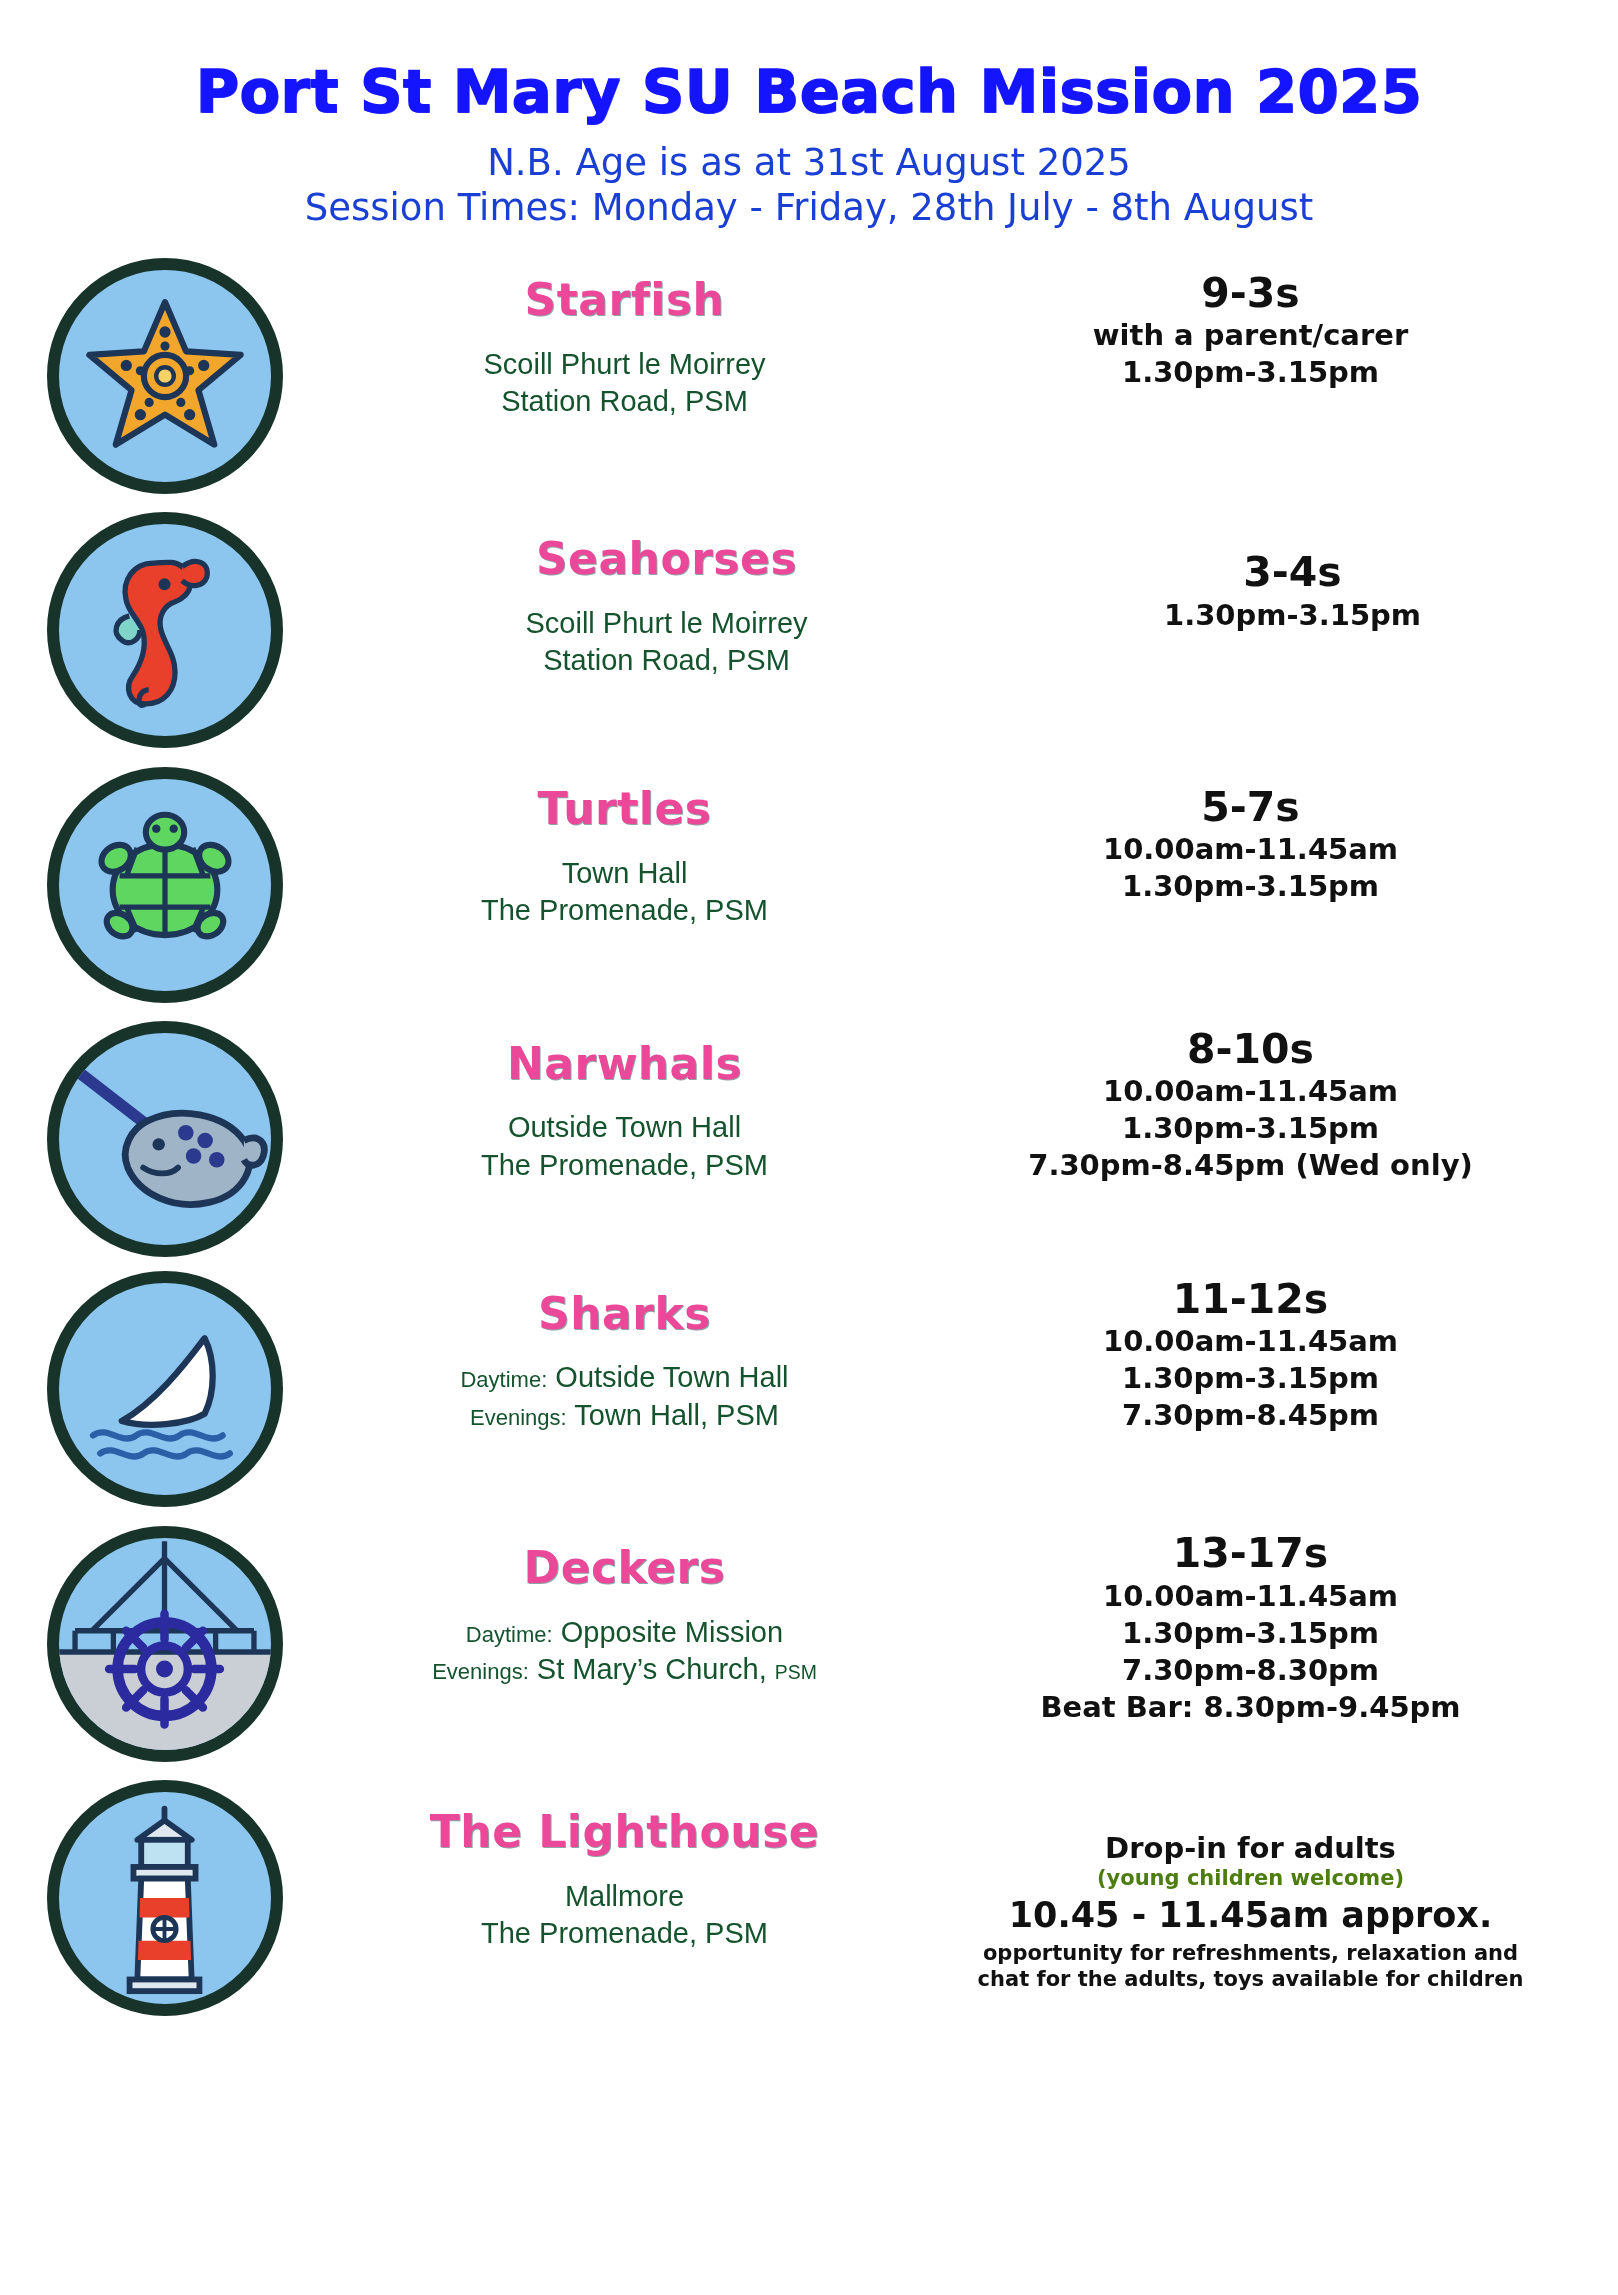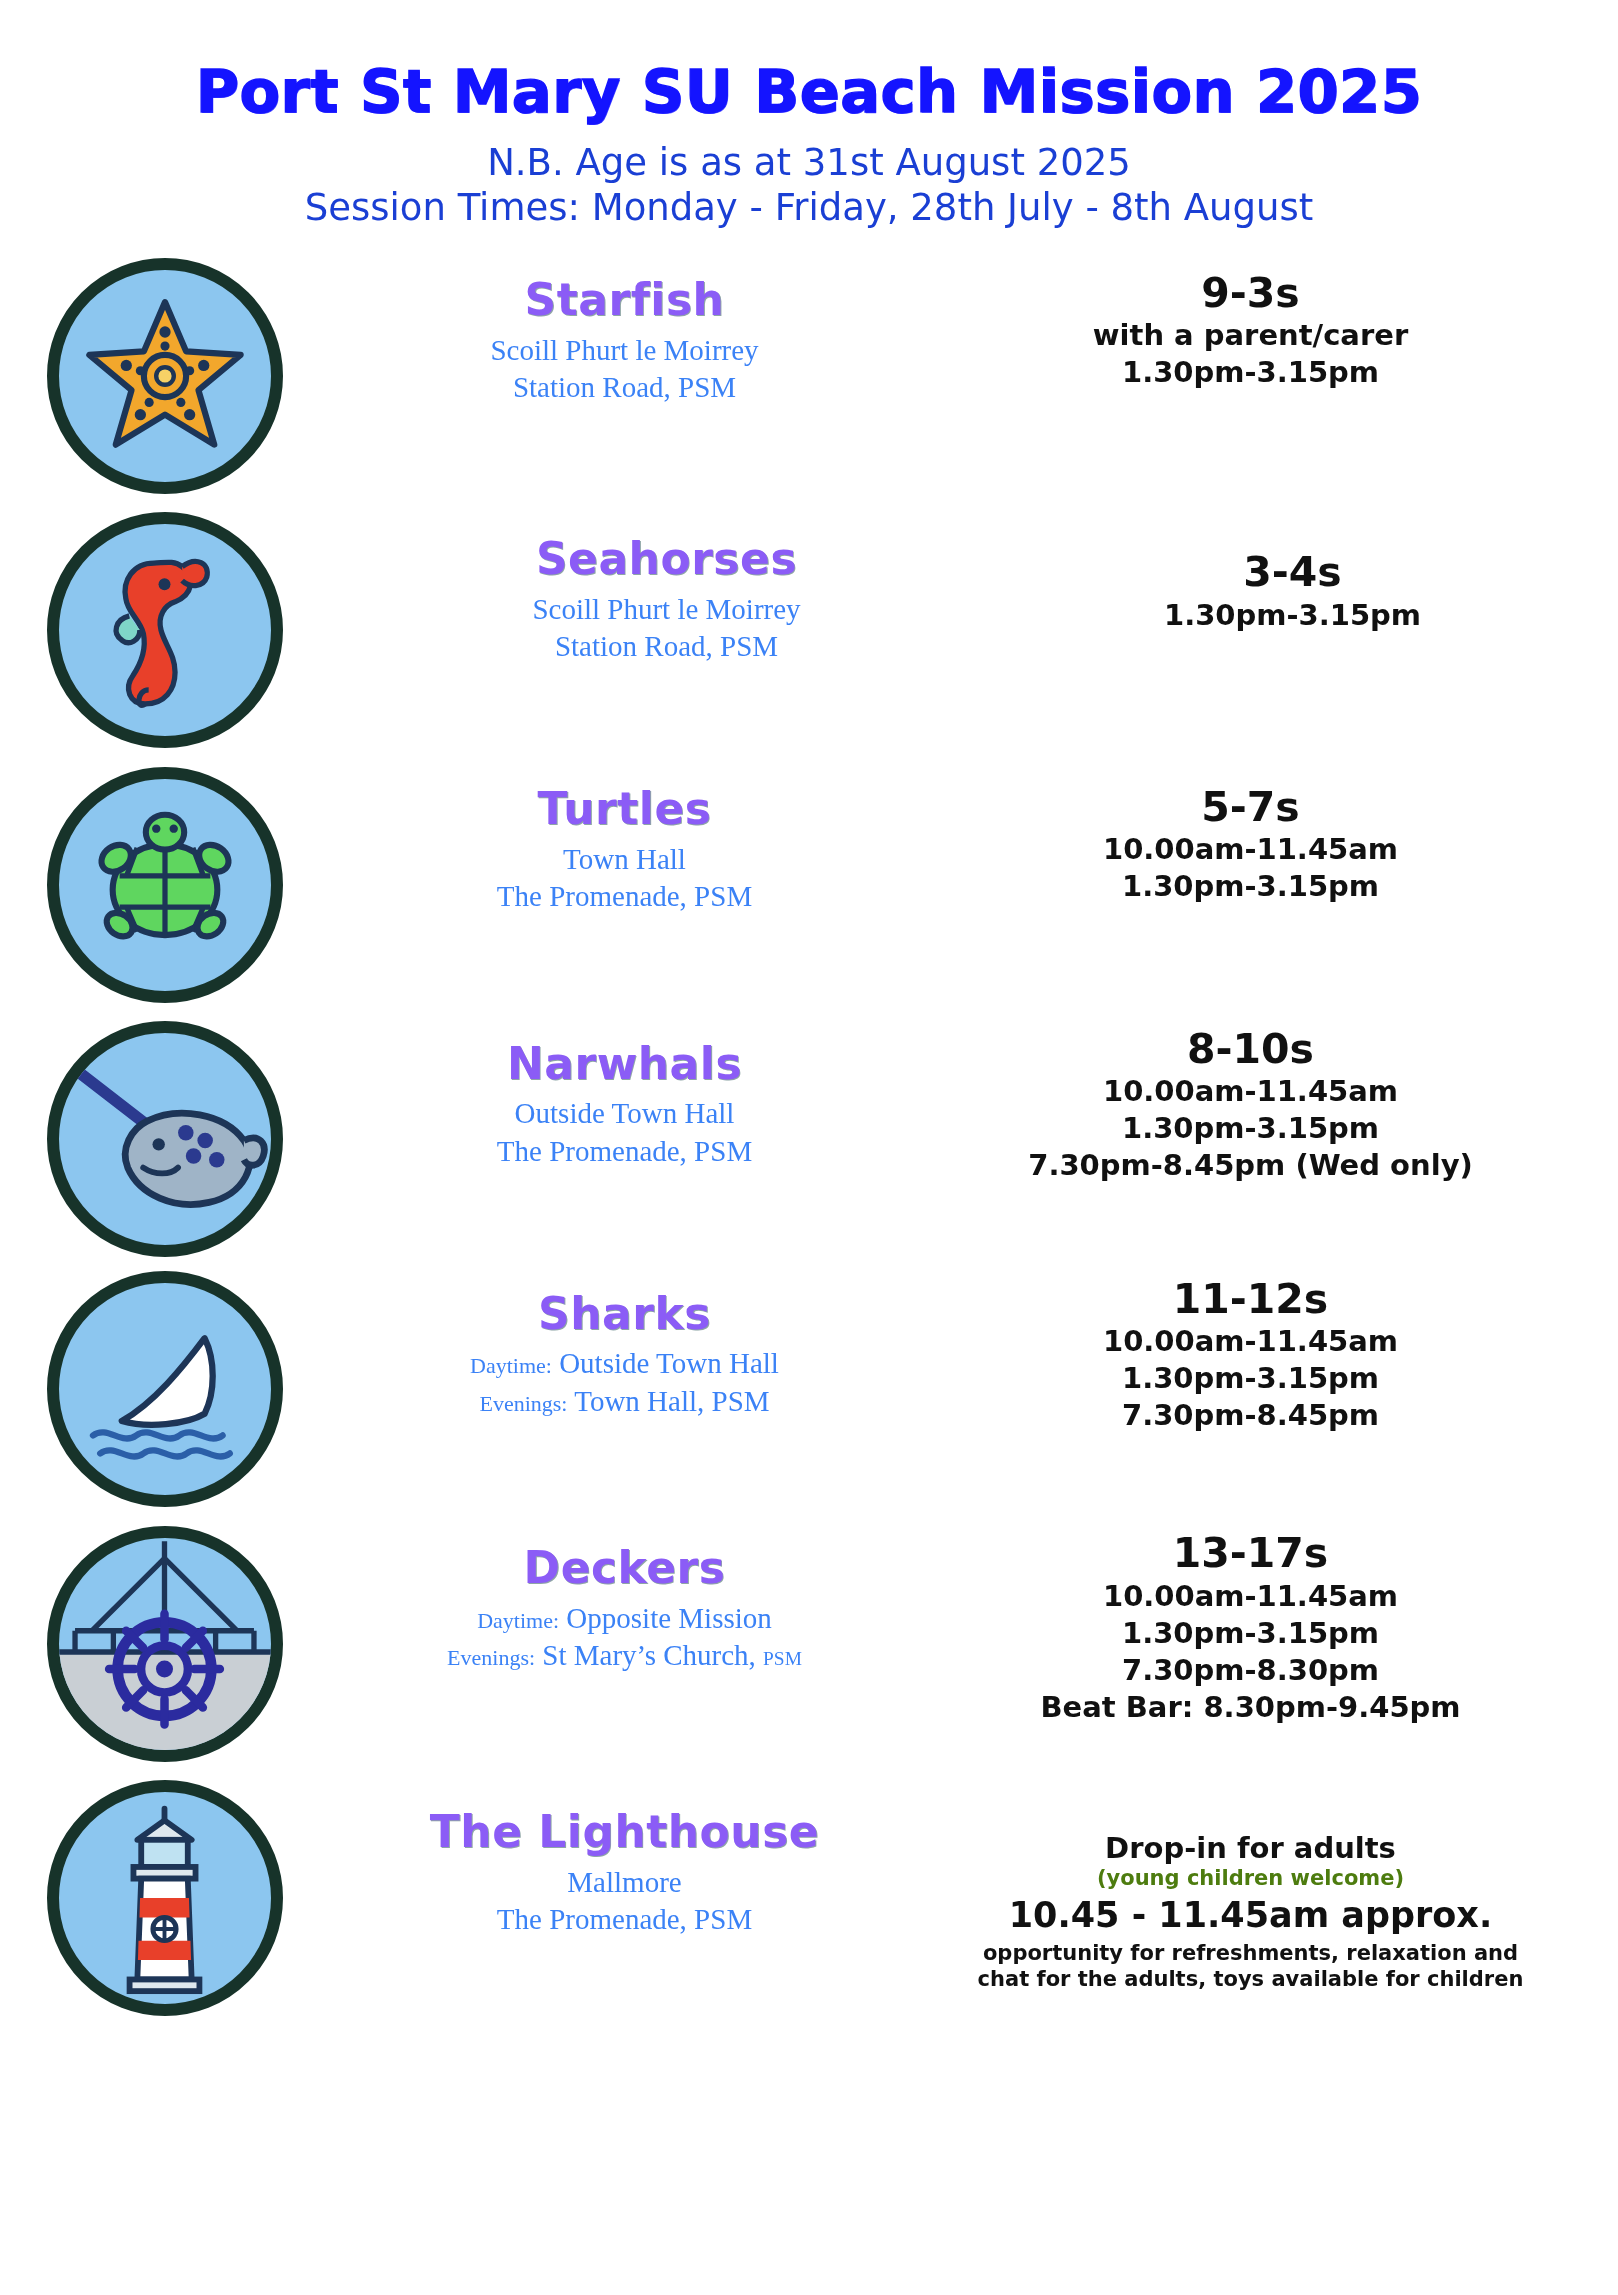--- a/index.html
+++ b/index.html
@@ -85,31 +85,31 @@
   .name-cell {
     flex: 0 0 615px;
     width: 615px;
     text-align: center;
     padding-top: 18.5px;
   }
   .group-name {
     font-family: "DejaVu Sans", sans-serif;
     font-weight: bold;
     font-size: 44px;
-    color: #8b5cf6;
+    color: #ec4899;
     letter-spacing: 0.5px;
     line-height: 1.1;
     text-shadow: 0.9px 0.9px 0 #8fa6a6;
   }
   .venue {
-    font-family: Liberation Serif, serif;
+    font-family: Liberation Sans, sans-serif;
     font-size: 29px;
-    color: #3b82f6;
+    color: #14532d;
     line-height: 1.3;
-    margin-top: 7px;
+    margin-top: 21px;
   }
   .venue .small-label {
     font-size: 22px;
   }
   .venue .tiny {
     font-size: 19.4px;
   }
 
   .info-cell {
     flex: 1 1 auto;

